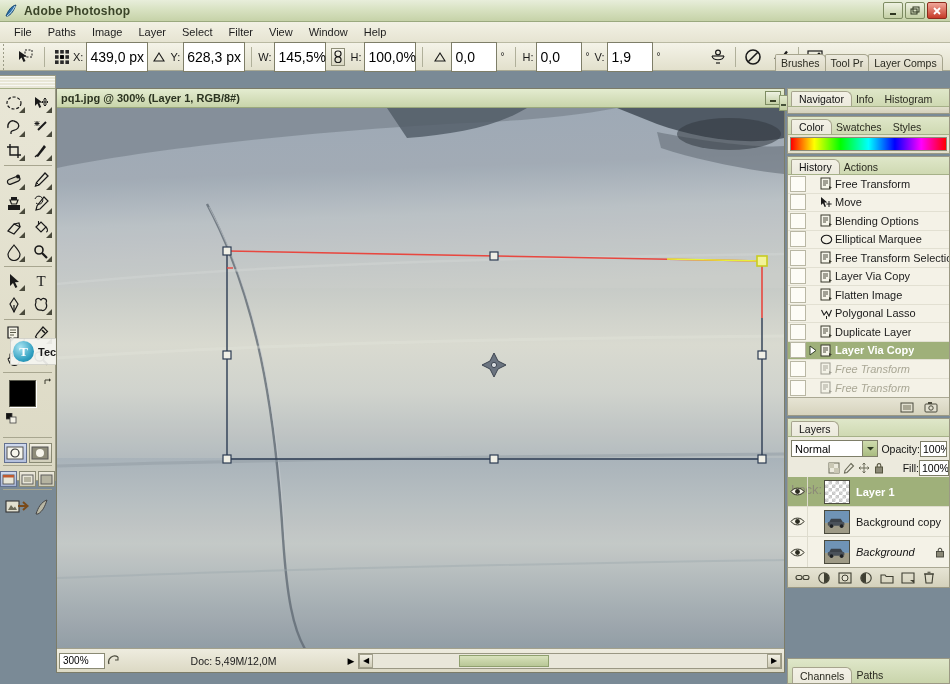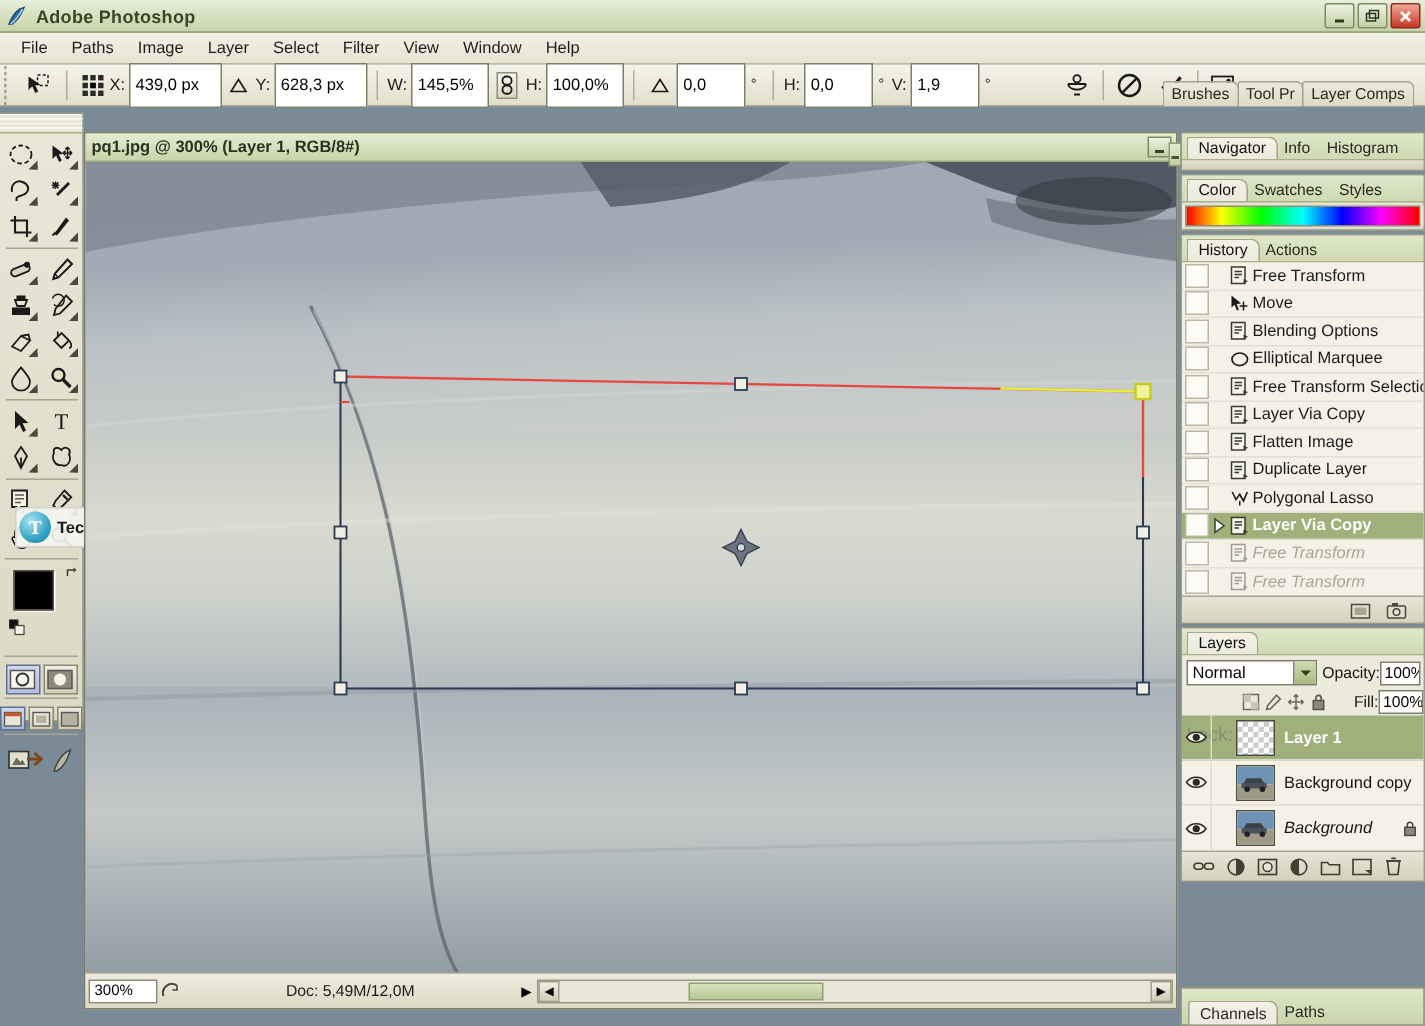--- a/index.html
+++ b/index.html
@@ -67,21 +67,21 @@
     background-size: 3px 4px; background-position: 2px 3px;
     background-repeat: repeat-y;
   }
   .tool-current {
     width: 26px; height: 24px; display: flex; align-items: center; justify-content: center;
   }
   .opt-sep { width: 1px; height: 20px; background: #b0b09a; margin: 0 6px; }
   .opt-label { font-size: 11px; color: #1a1a1a; margin-right: 3px; white-space: nowrap; }
   .opt-field {
     height: 17px; border: 1px solid #7e7e68;
-    background: #fff; font-size: 11px; color: #000;
+    background: #fff; font-size: 14px; color: #000;
     padding: 14px 3px; display: flex; align-items: center;
   }
   .opt-unit { font-size: 10px; color: #1a1a1a; margin: 0 5px 0 3px; }
   .opt-icon { width: 22px; height: 22px; display: flex; align-items: center; justify-content: center; }
   .link-btn {
     width: 14px; height: 18px; display:flex; align-items:center; justify-content:center;
     border: 1px solid #8e8e78; background: linear-gradient(to bottom,#f6f5ea,#d9d7c2);
   }
 
   
@@ -952,38 +952,38 @@
               </svg>
           </div>
           <div class="hist-label">Flatten Image</div>
         </div>
 
         <div class="hist-row">
           <div class="hist-box"></div>
           <div class="hist-arrowcell"></div>
           <div class="hist-ico">
             <svg width="13" height="13" viewBox="0 0 13 13">
-                <rect x="1" y="1" width="9" height="11" fill="#f6f5ea" stroke="#3a3a2e" stroke-width="1"></rect>
-                <path d="M3 4 H8 M3 6 H8 M3 8 H6" stroke="#3a3a2e" stroke-width=".9"></path>
-                <path d="M9 9 L12 10.5 L9 12 Z" fill="#3a3a2e"></path>
-              </svg>
-          </div>
-          <div class="hist-label">Duplicate Layer</div>
+                <path d="M1.5 3 L4 8 L6.5 4.5 L9 9 L11.5 3" fill="none" stroke="#1a1a1a" stroke-width="1.1"></path>
+                <path d="M6.5 9 L6.5 12" stroke="#1a1a1a" stroke-width="1"></path>
+              </svg>
+          </div>
+          <div class="hist-label">Polygonal Lasso</div>
         </div>
 
         <div class="hist-row">
           <div class="hist-box"></div>
           <div class="hist-arrowcell"></div>
           <div class="hist-ico">
             <svg width="13" height="13" viewBox="0 0 13 13">
-                <path d="M1.5 3 L4 8 L6.5 4.5 L9 9 L11.5 3" fill="none" stroke="#1a1a1a" stroke-width="1.1"></path>
-                <path d="M6.5 9 L6.5 12" stroke="#1a1a1a" stroke-width="1"></path>
-              </svg>
-          </div>
-          <div class="hist-label">Polygonal Lasso</div>
+                <rect x="1" y="1" width="9" height="11" fill="#f6f5ea" stroke="#3a3a2e" stroke-width="1"></rect>
+                <path d="M3 4 H8 M3 6 H8 M3 8 H6" stroke="#3a3a2e" stroke-width=".9"></path>
+                <path d="M9 9 L12 10.5 L9 12 Z" fill="#3a3a2e"></path>
+              </svg>
+          </div>
+          <div class="hist-label">Duplicate Layer</div>
         </div>
 
         <div class="hist-row sel">
           <div class="hist-box"></div>
           <div class="hist-arrowcell">
             <svg width="9" height="11" viewBox="0 0 9 11">
                 <path d="M1 1 L7 5.5 L1 10 Z" fill="#ffffff" stroke="#33402a" stroke-width="1"></path>
               </svg>
           </div>
           <div class="hist-ico">

